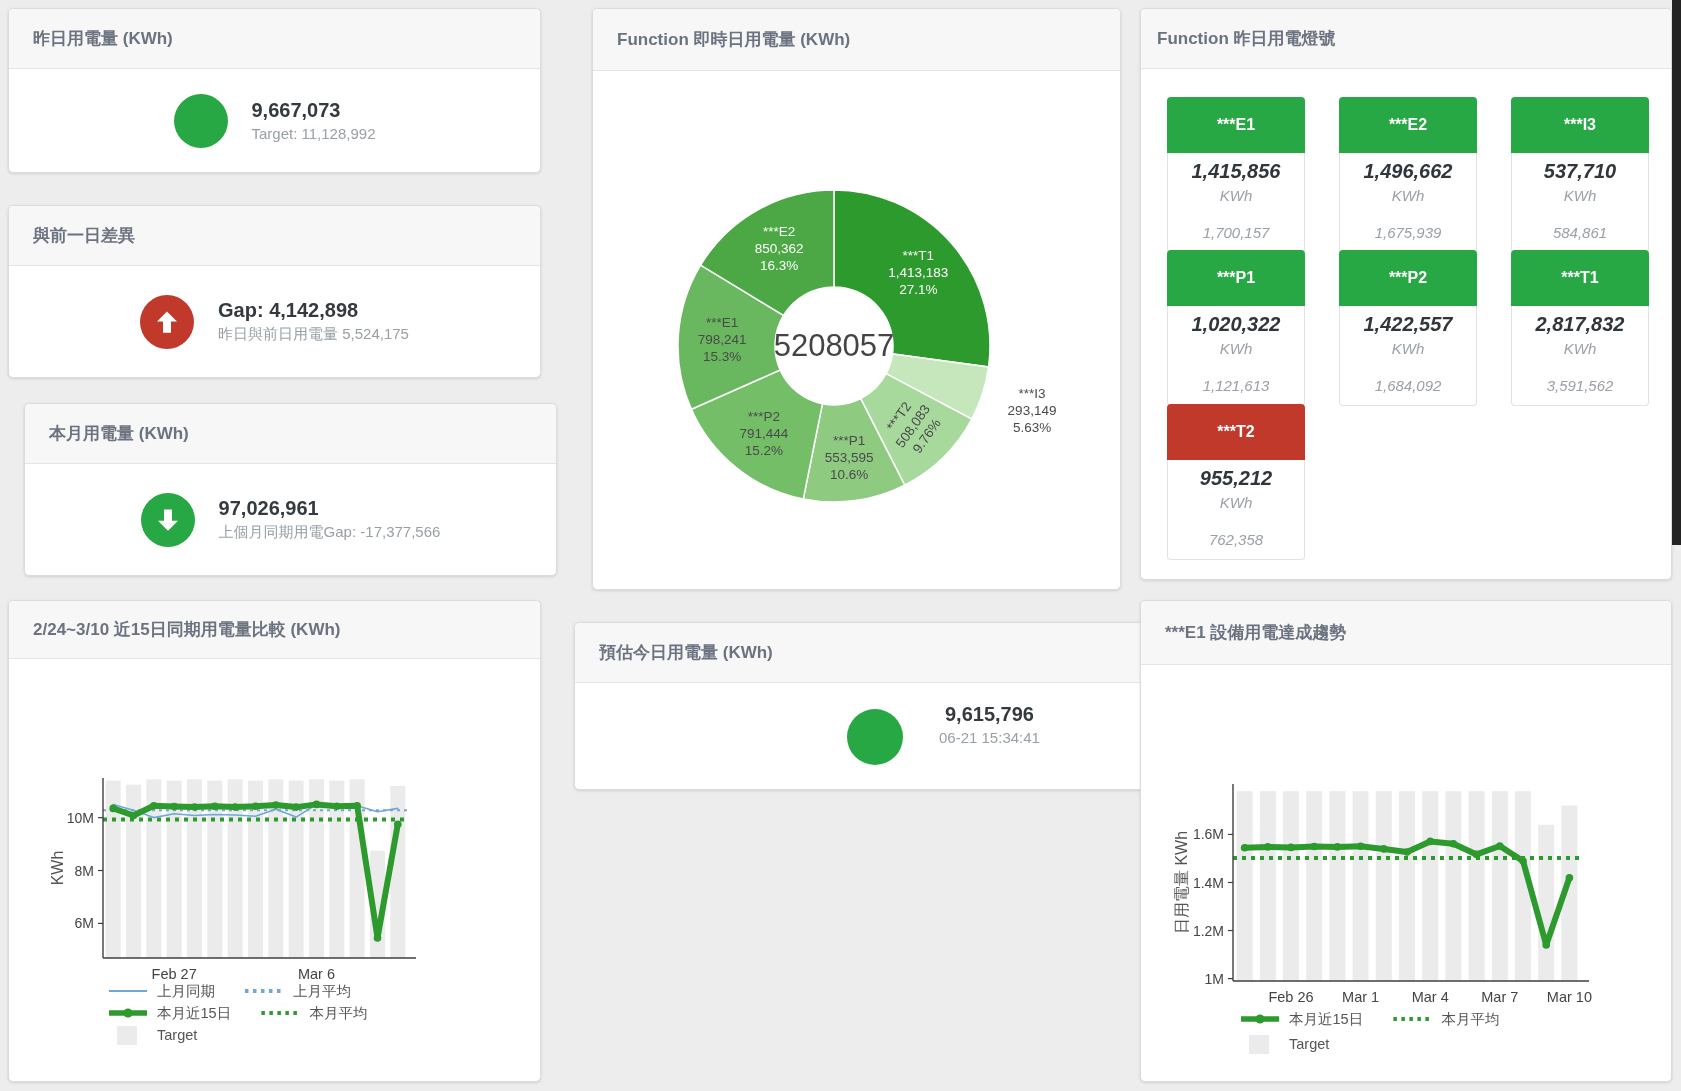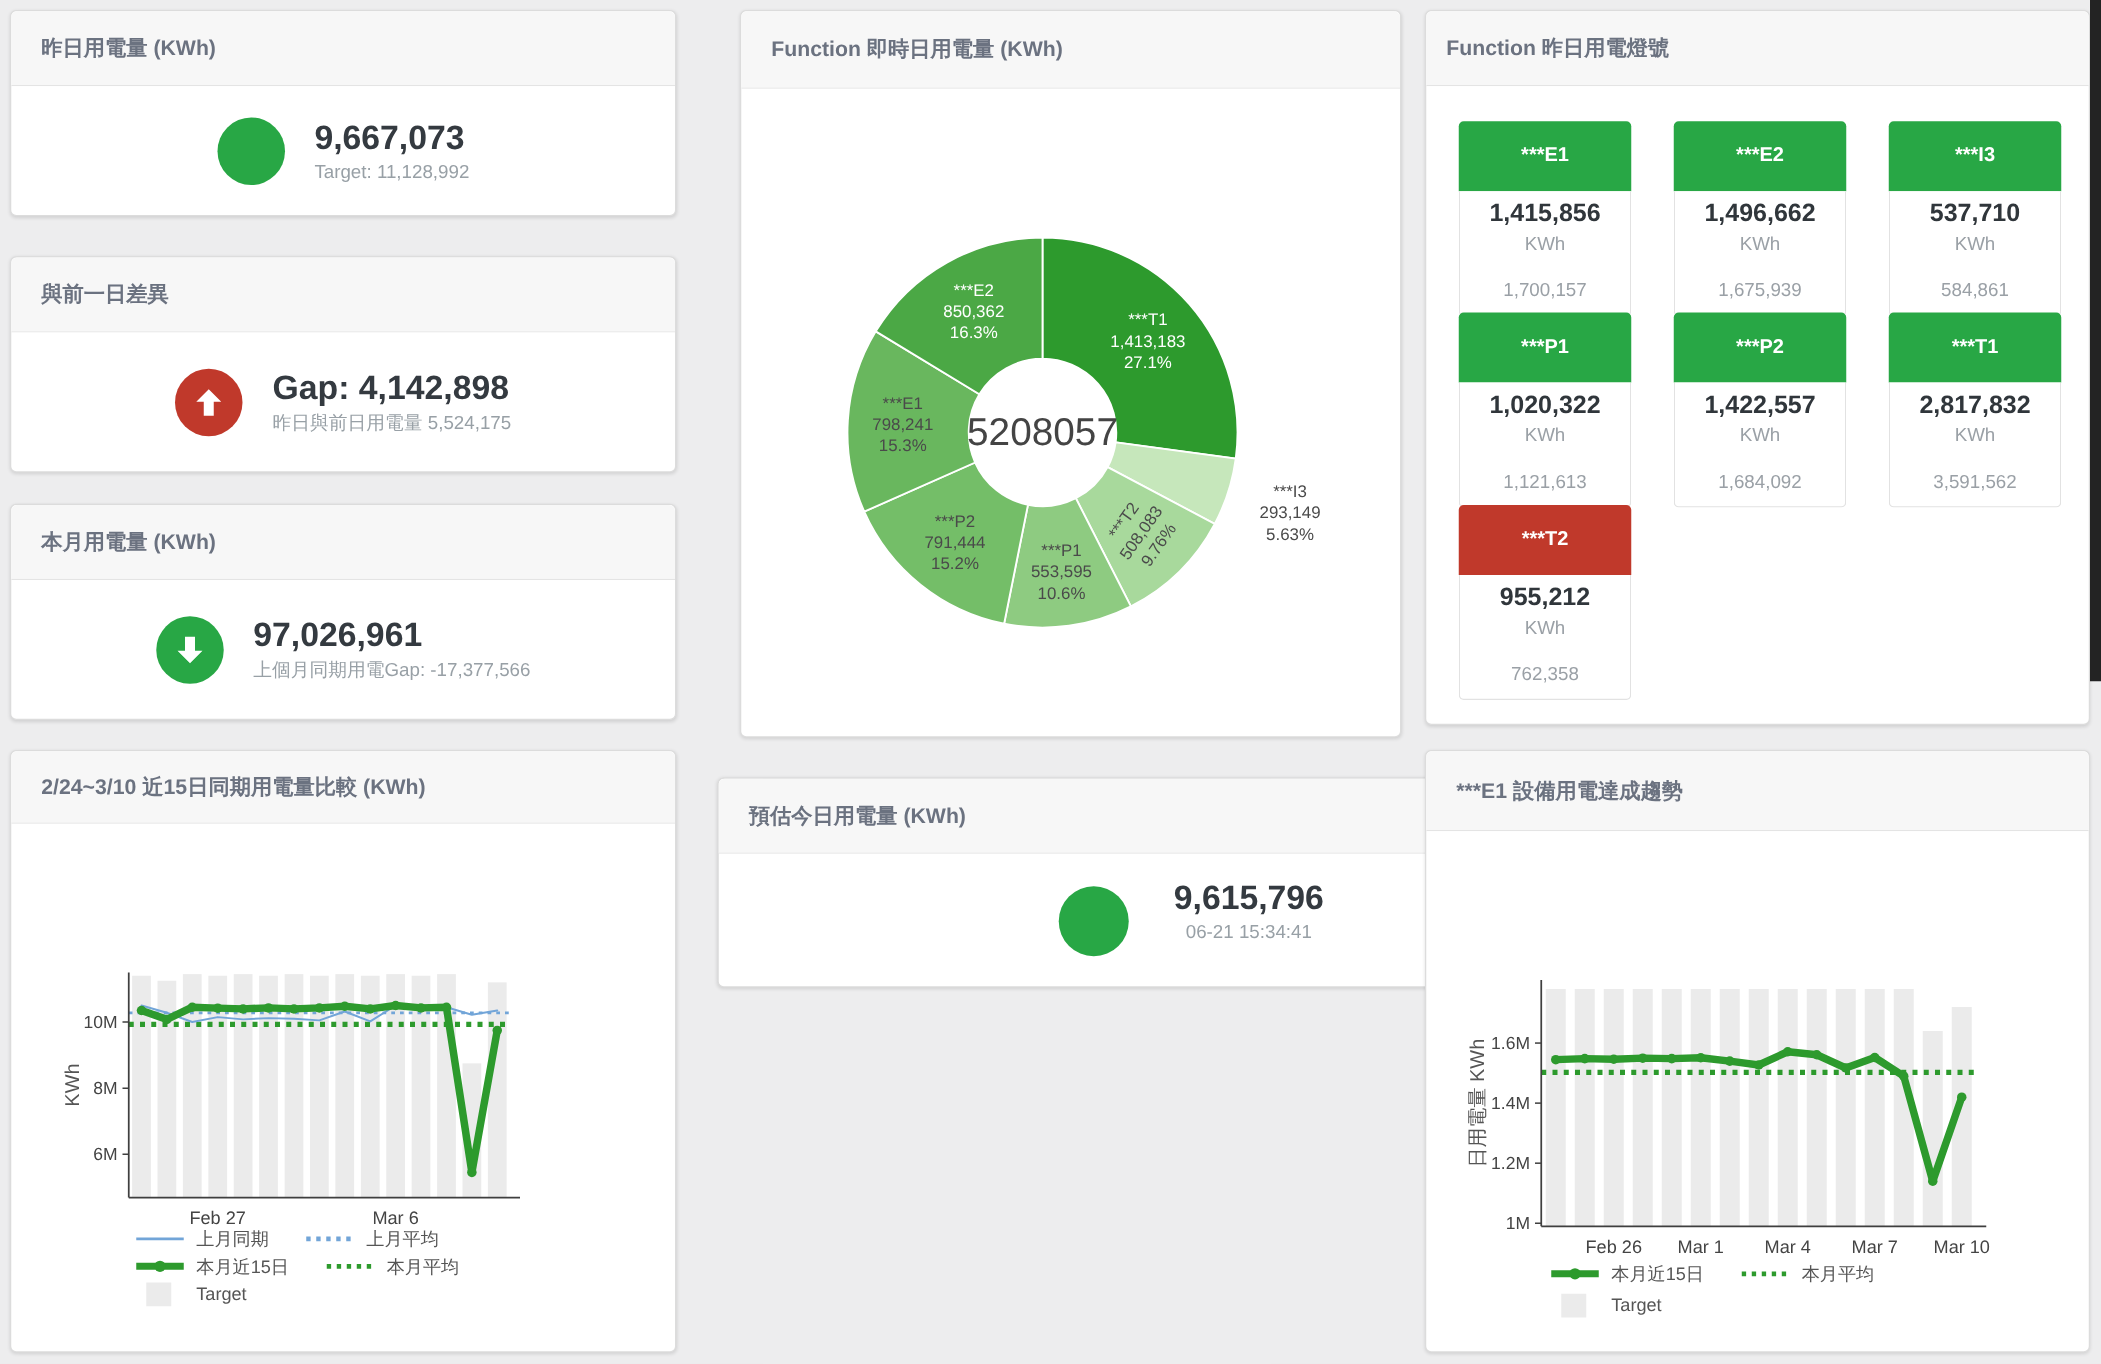--- a/index.html
+++ b/index.html
@@ -5,28 +5,28 @@
   html,body{margin:0;padding:0;}
   body{font-family:"Liberation Sans","DejaVu Sans",sans-serif;background:#e9e9ea;}
   .screen{position:relative;width:1681px;height:1091px;background:#ededee;overflow:hidden;}
   .card{position:absolute;background:#fff;border:1px solid #dcdcdc;border-radius:5px;
         box-shadow:0 1px 3px rgba(0,0,0,.12);box-sizing:border-box;}
   .card-header{background:#f7f7f7;border-bottom:1px solid #e4e4e4;border-radius:5px 5px 0 0;
         display:flex;align-items:center;padding:0 24px;box-sizing:border-box;}
   .card-title{font-size:17px;font-weight:bold;color:#6b7280;white-space:nowrap;}
   .kpi{display:flex;align-items:center;justify-content:center;gap:24px;}
   .disc{border-radius:50%;width:54px;height:54px;flex:0 0 auto;display:flex;align-items:center;justify-content:center;}
-  .kpi-value{font-size:27px;font-weight:bold;color:#343a40;line-height:1.15;white-space:nowrap;}
+  .kpi-value{font-size:20px;font-weight:bold;color:#343a40;line-height:1.15;white-space:nowrap;}
   .kpi-sub{font-size:15px;color:#98a0a6;margin-top:3px;white-space:nowrap;}
   .tile-row{position:absolute;left:26px;display:flex;gap:34px;}
   .tile{width:138px;box-sizing:border-box;}
   .tile-head{height:56px;display:flex;align-items:center;justify-content:center;color:#fff;
         font-weight:bold;font-size:16px;border-radius:4px 4px 0 0;}
   .tile-body{border:1px solid #e2e2e2;border-top:none;border-radius:0 0 4px 4px;text-align:center;
-        padding:4px 0 8px;background:#fff;}
+        padding:4px 0 8px;background:#fff;font-style:italic;}
   .tile-value{font-size:20px;font-weight:bold;color:#30363b;line-height:28px;white-space:nowrap;}
   .tile-unit{font-size:15px;color:#9aa0a6;line-height:22px;}
   .tile-target{font-size:15px;color:#9aa0a6;line-height:23px;margin-top:14px;}
   .est-body{position:relative;height:108px;}
   svg text{font-family:"Liberation Sans","DejaVu Sans",sans-serif;}
 </style>
 </head>
 <body>
 
 <div class="screen">
@@ -54,21 +54,21 @@
             <path d="M12 3.5 L20 11.5 H15.2 V20.5 H8.8 V11.5 H4 Z" fill="#fff"></path>
           </svg>
       </span>
       <div>
         <div class="kpi-value">Gap: 4,142,898</div>
         <div class="kpi-sub">昨日與前日用電量 5,524,175</div>
       </div>
     </div>
   </div>
 
-  <div class="card" style="left:8px;top:403px;width:533px;height:173px;">
+  <div class="card" style="left:24px;top:403px;width:533px;height:173px;">
     <div class="card-header" style="height:60px;">
       <span class="card-title">本月用電量 (KWh)</span>
     </div>
     <div class="kpi" style="height:111px;">
       <span class="disc" style="background:#28a745;">
         <svg width="30" height="30" viewBox="0 0 24 24">
             <path d="M12 20.5 L4 12.5 H8.8 V3.5 H15.2 V12.5 H20 Z" fill="#fff"></path>
           </svg>
       </span>
       <div>

